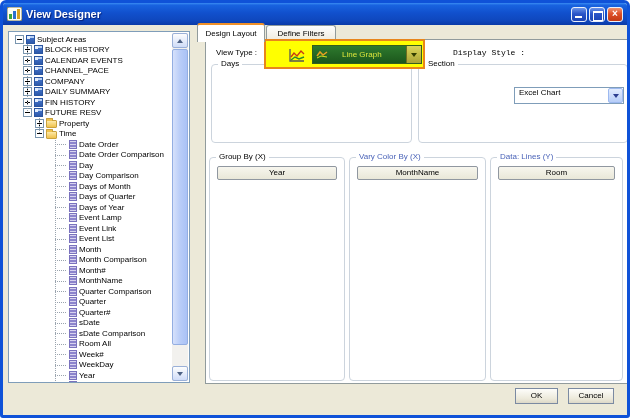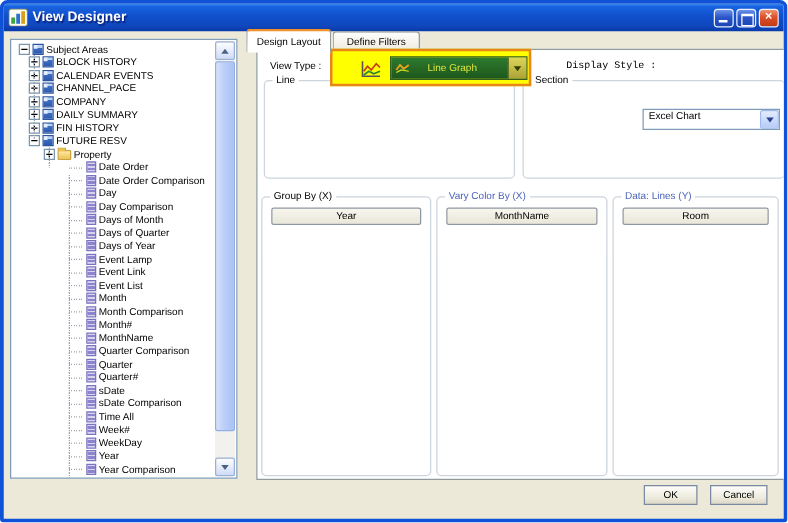--- a/index.html
+++ b/index.html
@@ -191,20 +191,25 @@
           <div class="tree-row lvl1">
             <span class="expand minus"></span>
             <span class="icon icon-cube"></span>
             <span class="tlabel">FUTURE RESV</span>
           </div>
           <div class="tree-row lvl2">
             <span class="expand plus"></span>
             <span class="icon icon-folder"></span>
             <span class="tlabel">Property</span>
           </div>
+          <div class="tree-row lvl2">
+            <span class="expand minus"></span>
+            <span class="icon icon-folder"></span>
+            <span class="tlabel">Time</span>
+          </div>
           <div class="tree-row lvl3">
             <span class="stub"></span>
             <span class="icon icon-leaf"></span>
             <span class="tlabel">Date Order</span>
           </div>
           <div class="tree-row lvl3">
             <span class="stub"></span>
             <span class="icon icon-leaf"></span>
             <span class="tlabel">Date Order Comparison</span>
           </div>
@@ -289,21 +294,21 @@
             <span class="tlabel">sDate</span>
           </div>
           <div class="tree-row lvl3">
             <span class="stub"></span>
             <span class="icon icon-leaf"></span>
             <span class="tlabel">sDate Comparison</span>
           </div>
           <div class="tree-row lvl3">
             <span class="stub"></span>
             <span class="icon icon-leaf"></span>
-            <span class="tlabel">Time All</span>
+            <span class="tlabel">Room All</span>
           </div>
           <div class="tree-row lvl3">
             <span class="stub"></span>
             <span class="icon icon-leaf"></span>
             <span class="tlabel">Week#</span>
           </div>
           <div class="tree-row lvl3">
             <span class="stub"></span>
             <span class="icon icon-leaf"></span>
             <span class="tlabel">WeekDay</span>
@@ -360,21 +365,21 @@
 
       <span class="field-label" id="display-style-label">Display Style :</span>
       <div class="combo">
         <span class="val">Excel Chart</span>
         <span class="dd-btn">
             <span class="tri"></span>
           </span>
       </div>
 
       <div class="groupbox" id="page-box">
-        <span class="gb-label">Line</span>
+        <span class="gb-label">Days</span>
       </div>
       <div class="groupbox" id="section-box">
         <span class="gb-label">Section</span>
       </div>
 
       <div class="groupbox" id="col1">
         <span class="gb-label" style="color: rgb(0, 0, 0);">Group By (X)</span>
         <div class="field-btn">Year</div>
       </div>
       <div class="groupbox" id="col2">

